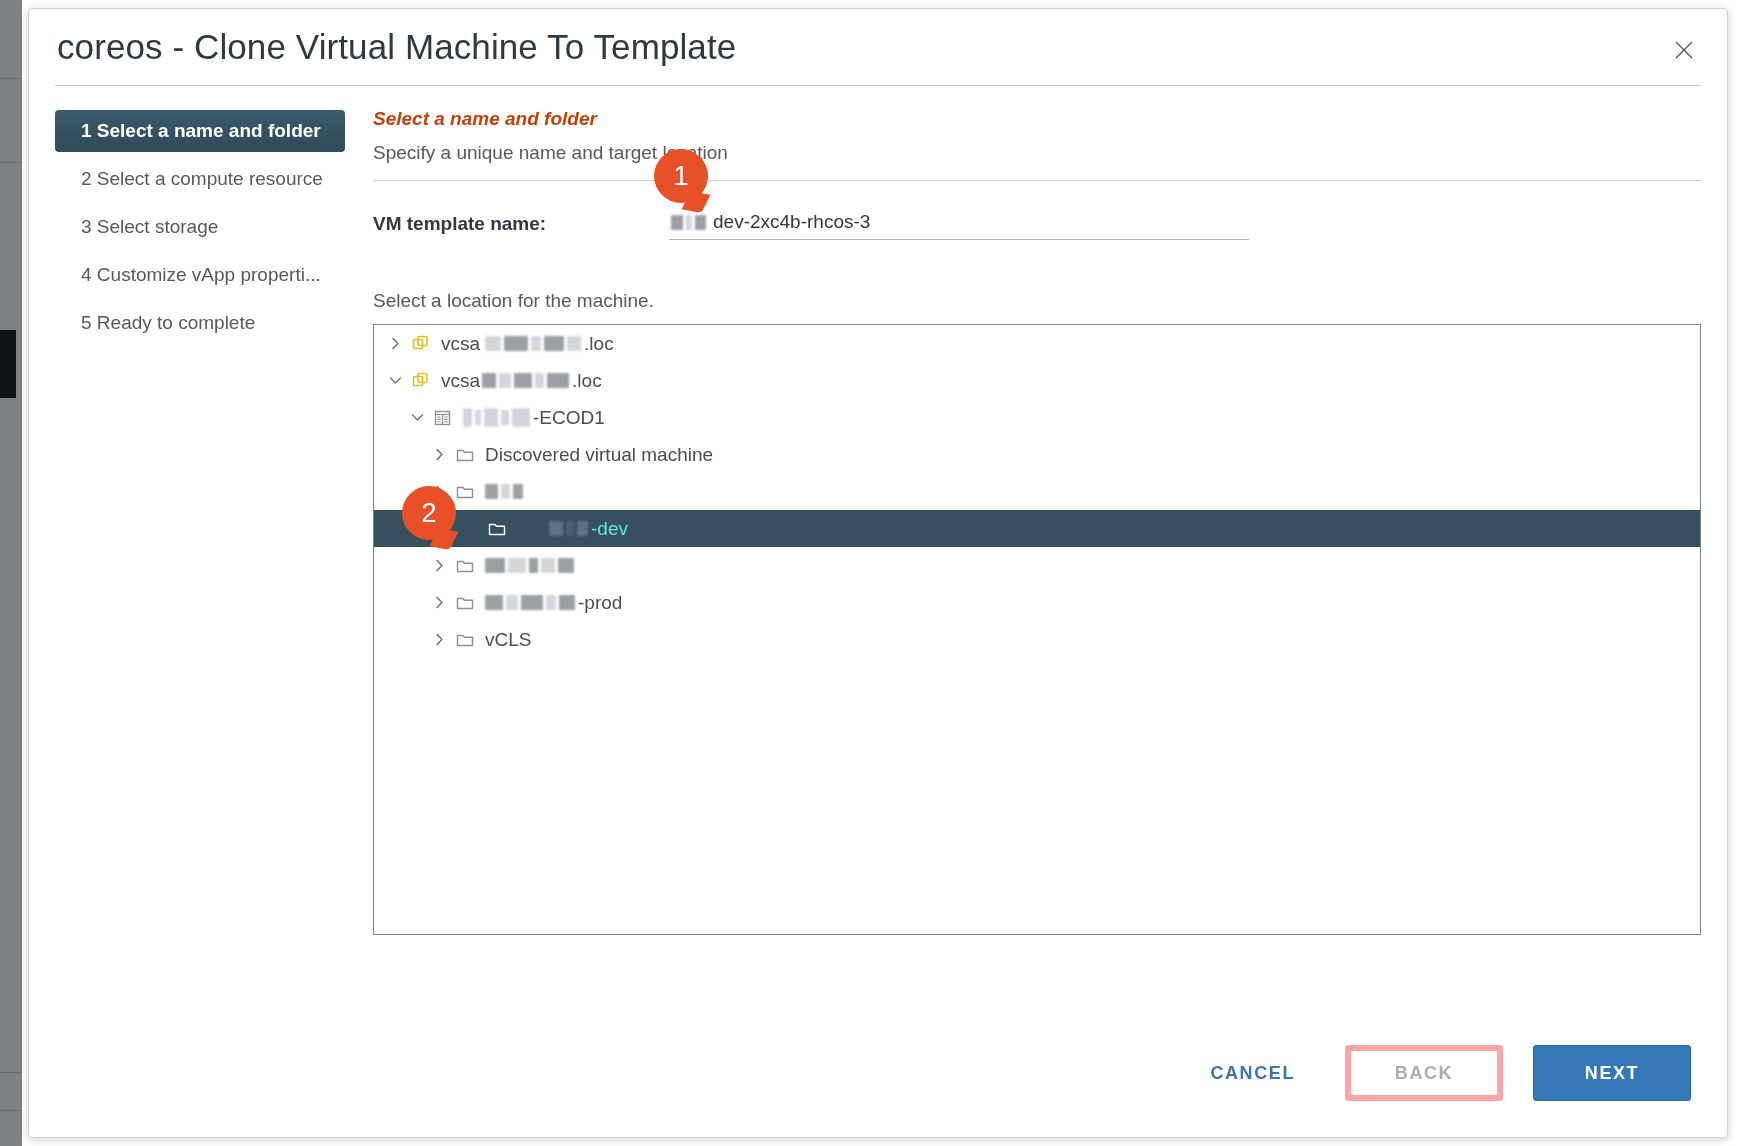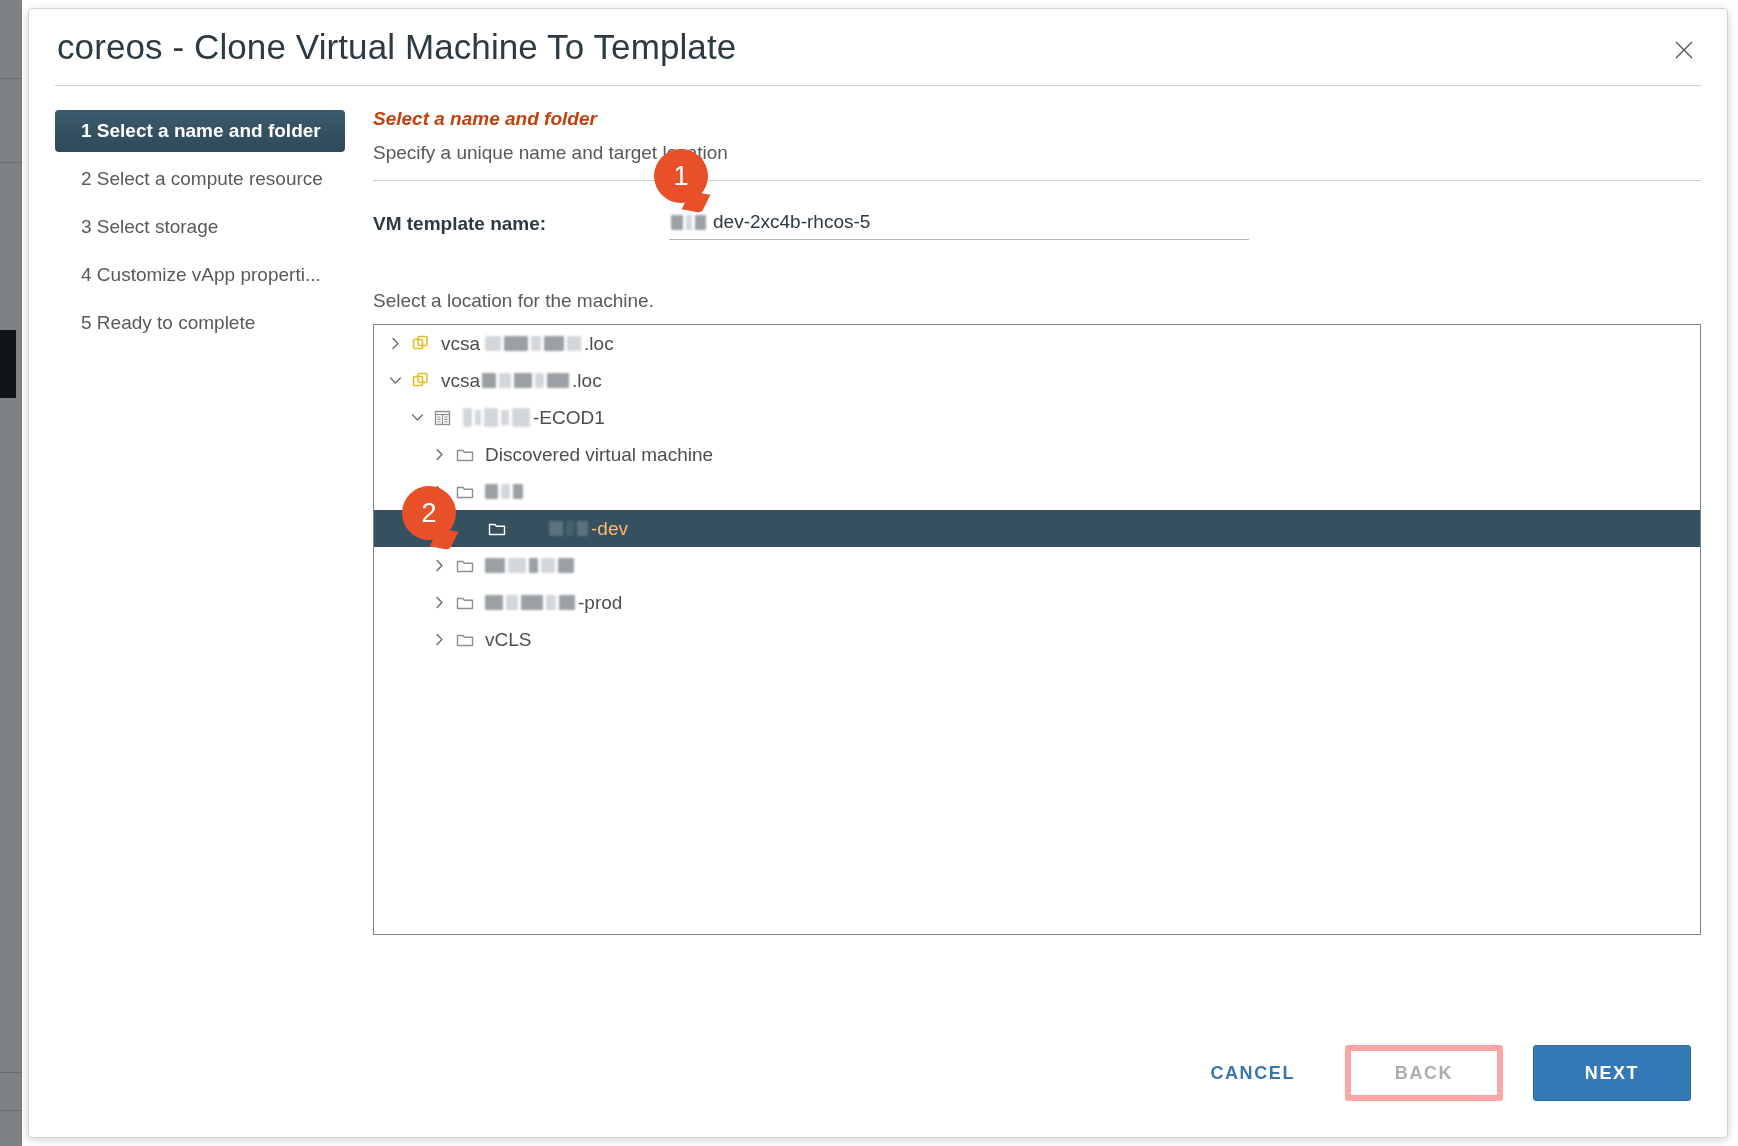--- a/index.html
+++ b/index.html
@@ -150,21 +150,21 @@
     display: flex; align-items: center;
     height: 37px;
     padding-left: 8px;
     font-size: 19px;
     color: #4a4f52;
     cursor: pointer;
     white-space: nowrap;
   }
   .tree-row.selected {
     background: #36505f;
-    color: #fdba74;
+    color: #5eead4;
     gap: 32px;
   }
   .twisty {
     width: 26px; flex: 0 0 26px;
     display: flex; align-items: center; justify-content: center;
     color: #6f7477;
   }
   .tree-row.selected .twisty { color: #6f7477; }
   .tree-icon {
     width: 26px; flex: 0 0 26px;
@@ -281,21 +281,21 @@
         <div class="pane-title">Select a name and folder</div>
         <div class="pane-sub">Specify a unique name and target location</div>
         <div class="pane-rule"></div>
 
         <div class="field-row">
           <div class="field-label">VM template name:</div>
           <div class="field-input">
             <span class="redact dark" style="width:12px"></span>
             <span class="redact" style="width:6px"></span>
             <span class="redact dark" style="width:11px"></span>
-            <span style="margin-left:4px">dev-2xc4b-rhcos-5</span>
+            <span style="margin-left:4px">dev-2xc4b-rhcos-3</span>
           </div>
         </div>
 
         <div class="tree-caption">Select a location for the machine.</div>
 
         <div class="tree-panel">
 
           <div class="tree-row indent-0">
             <span class="twisty">
               <svg width="13" height="13" viewBox="0 0 16 16">

